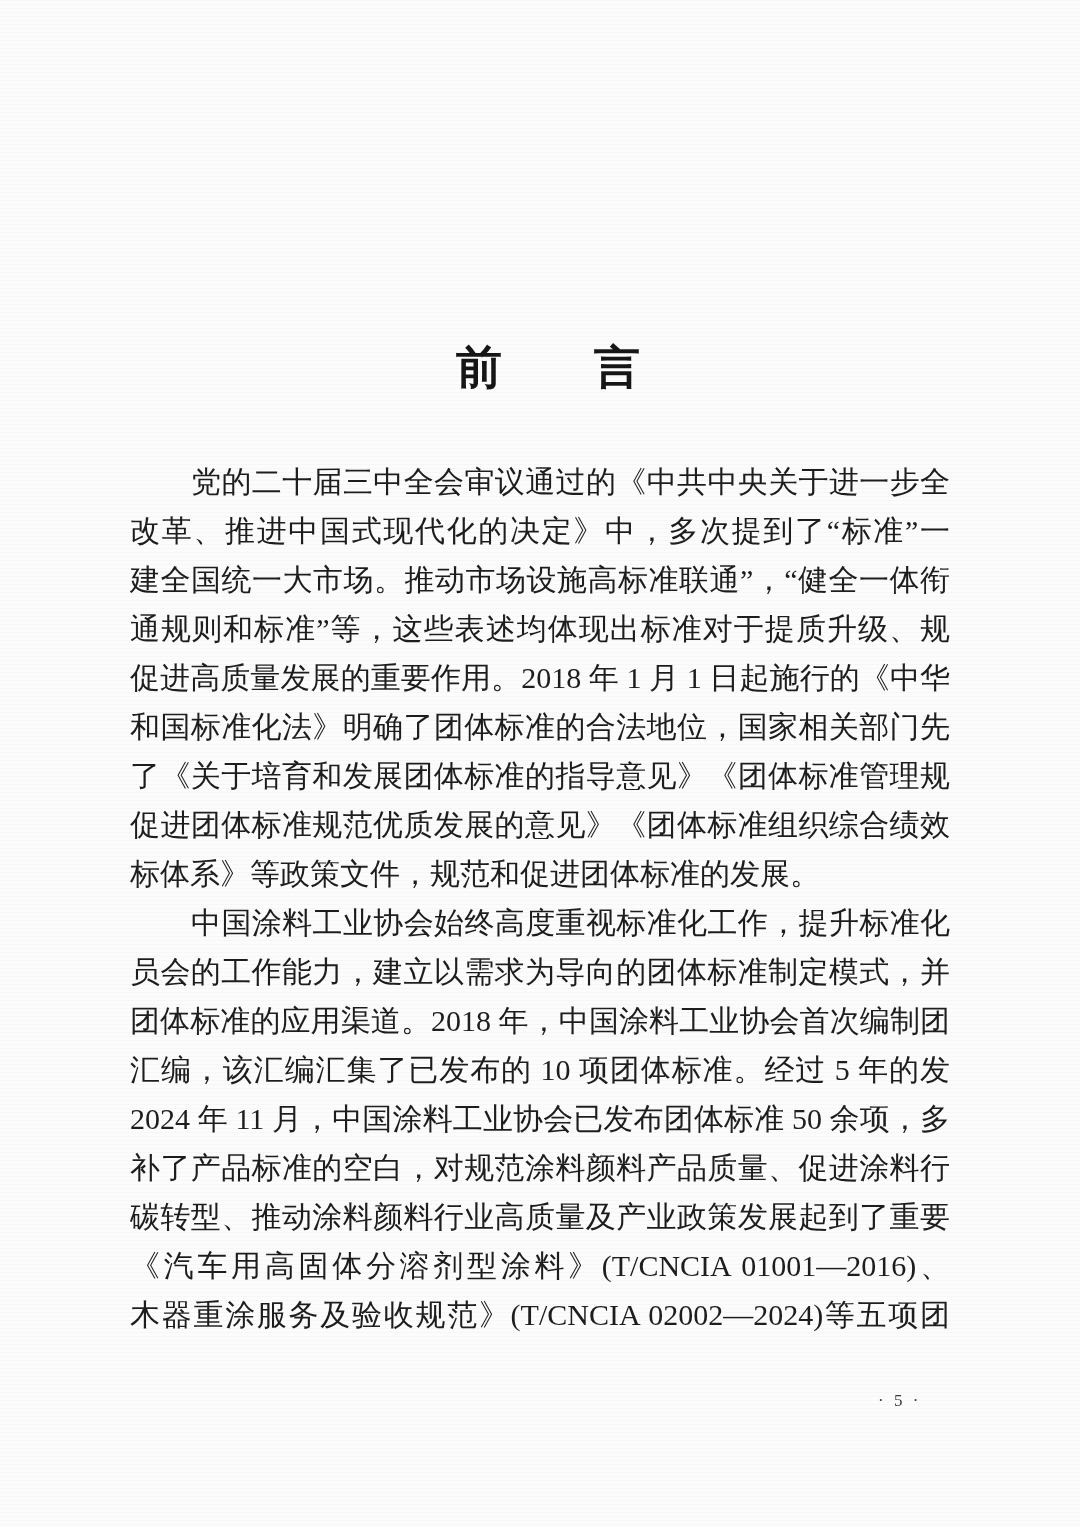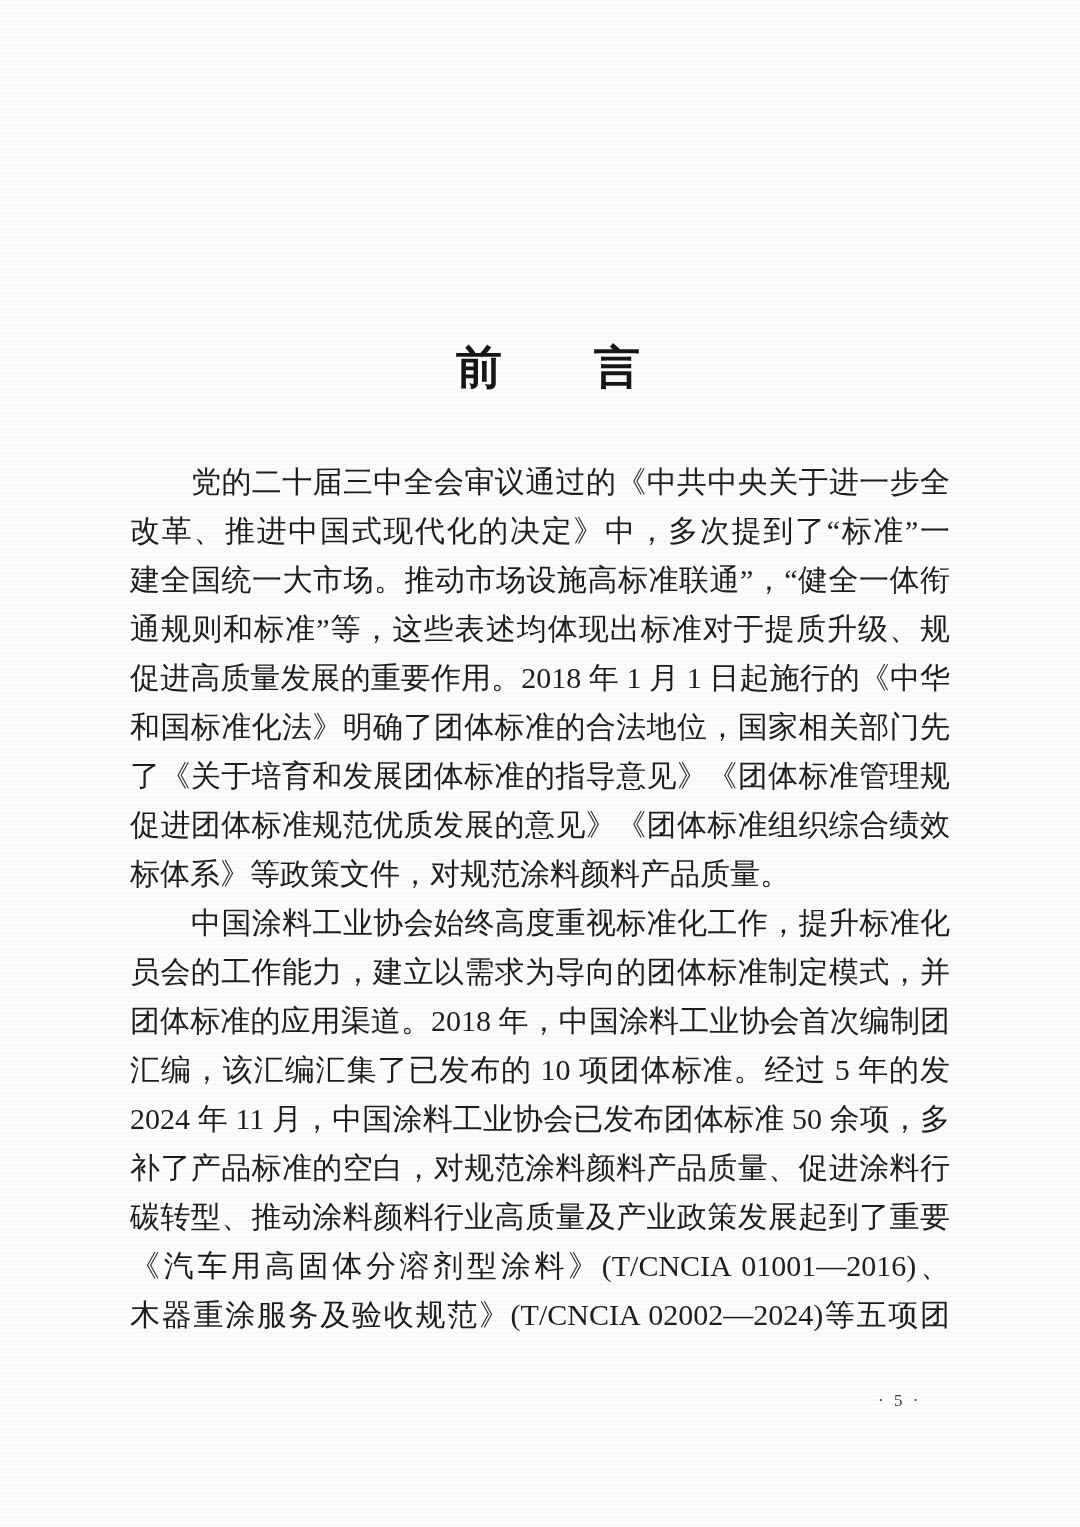--- a/index.html
+++ b/index.html
@@ -82,21 +82,21 @@
   <div class="body-text">
 
     <div class="line indent">党的二十届三中全会审议通过的《中共中央关于进一步全面深化</div>
     <div class="line">改革、推进中国式现代化的决定》中，多次提到了“标准”一词，包括“构</div>
     <div class="line">建全国统一大市场。推动市场设施高标准联通”，“健全一体衔接的流</div>
     <div class="line">通规则和标准”等，这些表述均体现出标准对于提质升级、规范市场、</div>
     <div class="line">促进高质量发展的重要作用。2018 年 1 月 1 日起施行的《中华人民共</div>
     <div class="line">和国标准化法》明确了团体标准的合法地位，国家相关部门先后出台</div>
     <div class="line">了《关于培育和发展团体标准的指导意见》《团体标准管理规定》《关于</div>
     <div class="line">促进团体标准规范优质发展的意见》《团体标准组织综合绩效评价指</div>
-    <div class="line para-end">标体系》等政策文件，对规范涂料颜料产品质量。</div>
+    <div class="line para-end">标体系》等政策文件，规范和促进团体标准的发展。</div>
 
     <div class="line indent">中国涂料工业协会始终高度重视标准化工作，提升标准化工作委</div>
     <div class="line">员会的工作能力，建立以需求为导向的团体标准制定模式，并积极拓宽</div>
     <div class="line">团体标准的应用渠道。2018 年，中国涂料工业协会首次编制团体标准</div>
     <div class="line">汇编，该汇编汇集了已发布的 10 项团体标准。经过 5 年的发展，截至</div>
     <div class="line">2024 年 11 月，中国涂料工业协会已发布团体标准 50 余项，多项标准填</div>
     <div class="line">补了产品标准的空白，对规范涂料颜料产品质量、促进涂料行业绿色低</div>
     <div class="line">碳转型、推动涂料颜料行业高质量及产业政策发展起到了重要的作用。</div>
     <div class="line">《汽车用高固体分溶剂型涂料》(T/CNCIA 01001—2016)、《室内墙面和</div>
     <div class="line">木器重涂服务及验收规范》(T/CNCIA 02002—2024)等五项团体标准入</div>

